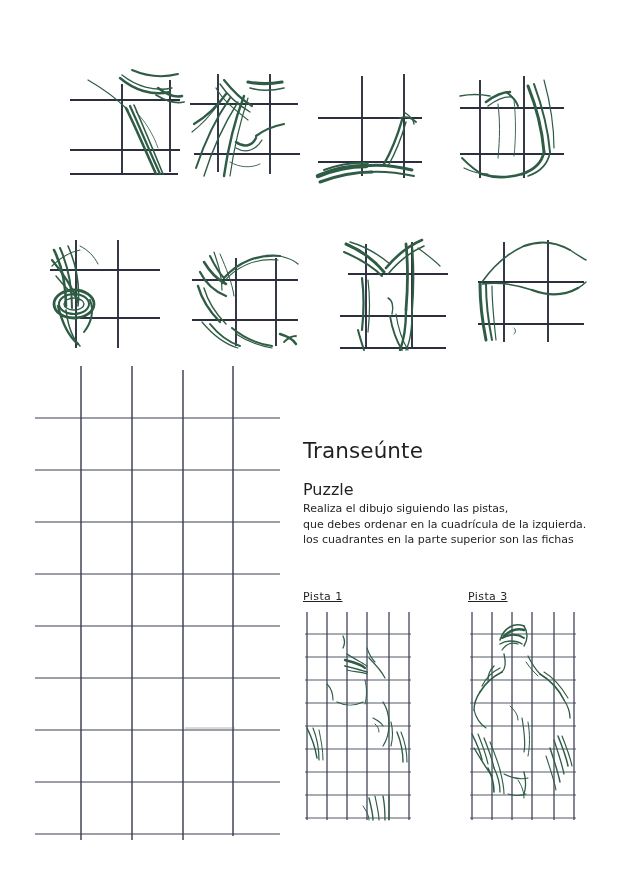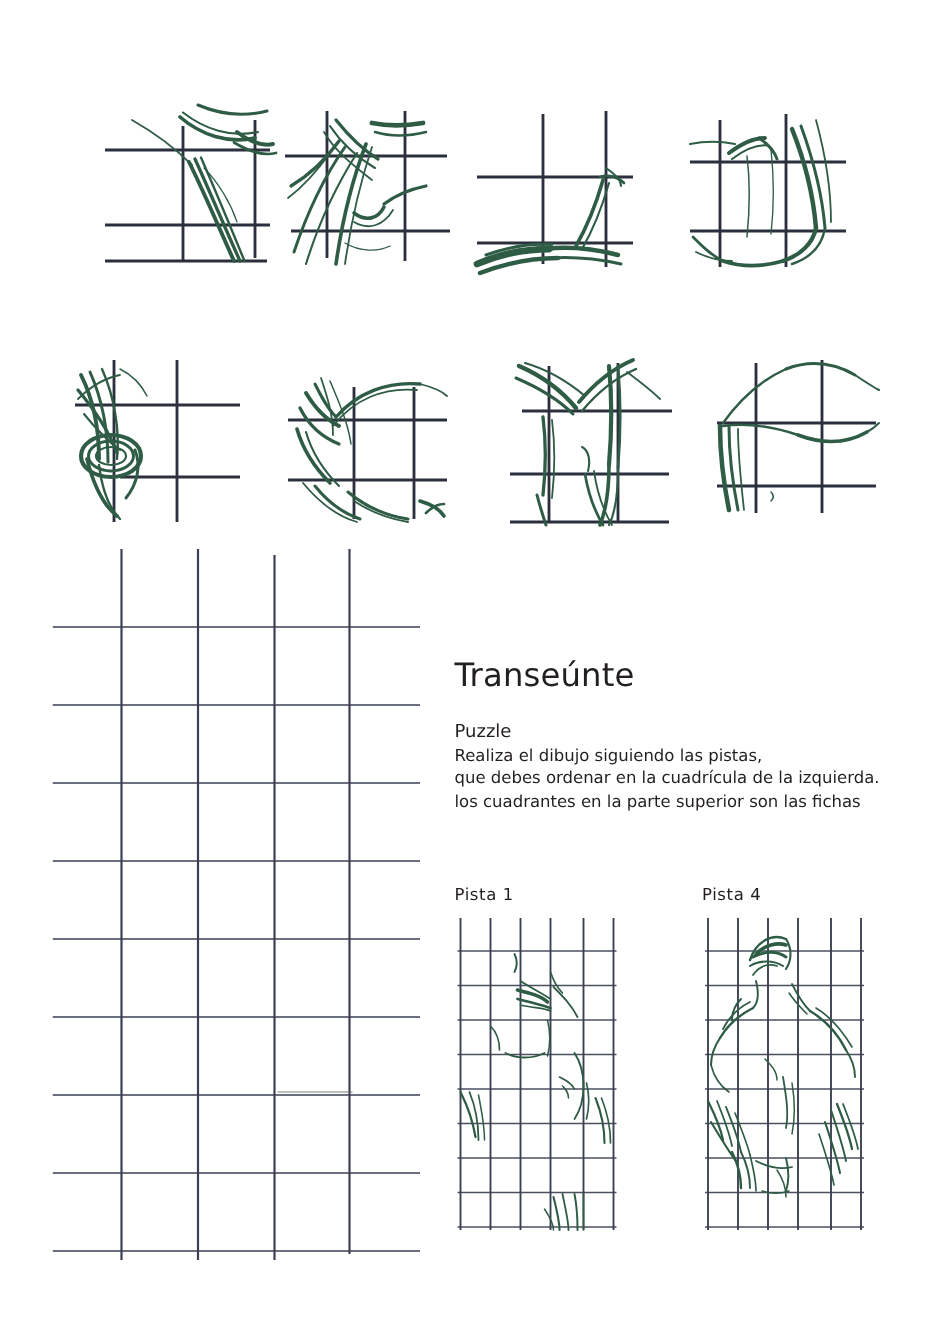--- a/index.html
+++ b/index.html
@@ -50,38 +50,39 @@
   #title {
     font-size: 21.5px;
     font-weight: 400;
     color: #231f20;
     letter-spacing: 0.1px;
     line-height: 1.05;
     margin: 0 0 2px 0;
     font-family: "DejaVu Sans", sans-serif;
   }
   #subtitle {
-    font-size: 12px;
+    font-size: 16px;
     color: #231f20;
     margin: 16px 0 1px 0;
     line-height: 1.35;
   }
   .body-line {
     font-size: 11px;
     color: #231f20;
     line-height: 1.42;
     white-space: nowrap;
   }
 
   
   .pista-label {
     position: absolute;
     font-size: 11px;
     color: #231f20;
     letter-spacing: 0.4px;
+    text-decoration: underline;
   }
   #pista1-label { left: 303px; top: 590px; }
   #pista2-label { left: 468px; top: 590px; }
 
   
   .pista-panel { position: absolute; }
   .pista-panel svg { display: block; overflow: visible; }
   #pista1-panel { left: 305px; top: 610px; }
   #pista2-panel { left: 470px; top: 610px; }
 </style>
@@ -326,21 +327,21 @@
 
   <div id="text-block">
     <div id="title">Transeúnte</div>
     <div id="subtitle">Puzzle</div>
     <div class="body-line">Realiza el dibujo siguiendo las pistas,</div>
     <div class="body-line">que debes ordenar en la cuadrícula de la izquierda.</div>
     <div class="body-line">los cuadrantes en la parte superior son las fichas</div>
   </div>
 
   <div class="pista-label" id="pista1-label">Pista 1</div>
-  <div class="pista-label" id="pista2-label">Pista 4</div>
+  <div class="pista-label" id="pista2-label">Pista 3</div>
 
   <div class="pista-panel" id="pista1-panel">
     <svg width="106" height="212" viewBox="0 0 106 212">
       <g stroke="#4a5060" stroke-width="0.95" fill="none">
         <line x1="0" y1="24" x2="106" y2="24"></line>
         <line x1="0" y1="47" x2="106" y2="47"></line>
         <line x1="0" y1="70" x2="106" y2="70"></line>
         <line x1="0" y1="93" x2="106" y2="93"></line>
         <line x1="0" y1="116" x2="106" y2="116"></line>
         <line x1="0" y1="139" x2="106" y2="139"></line>

